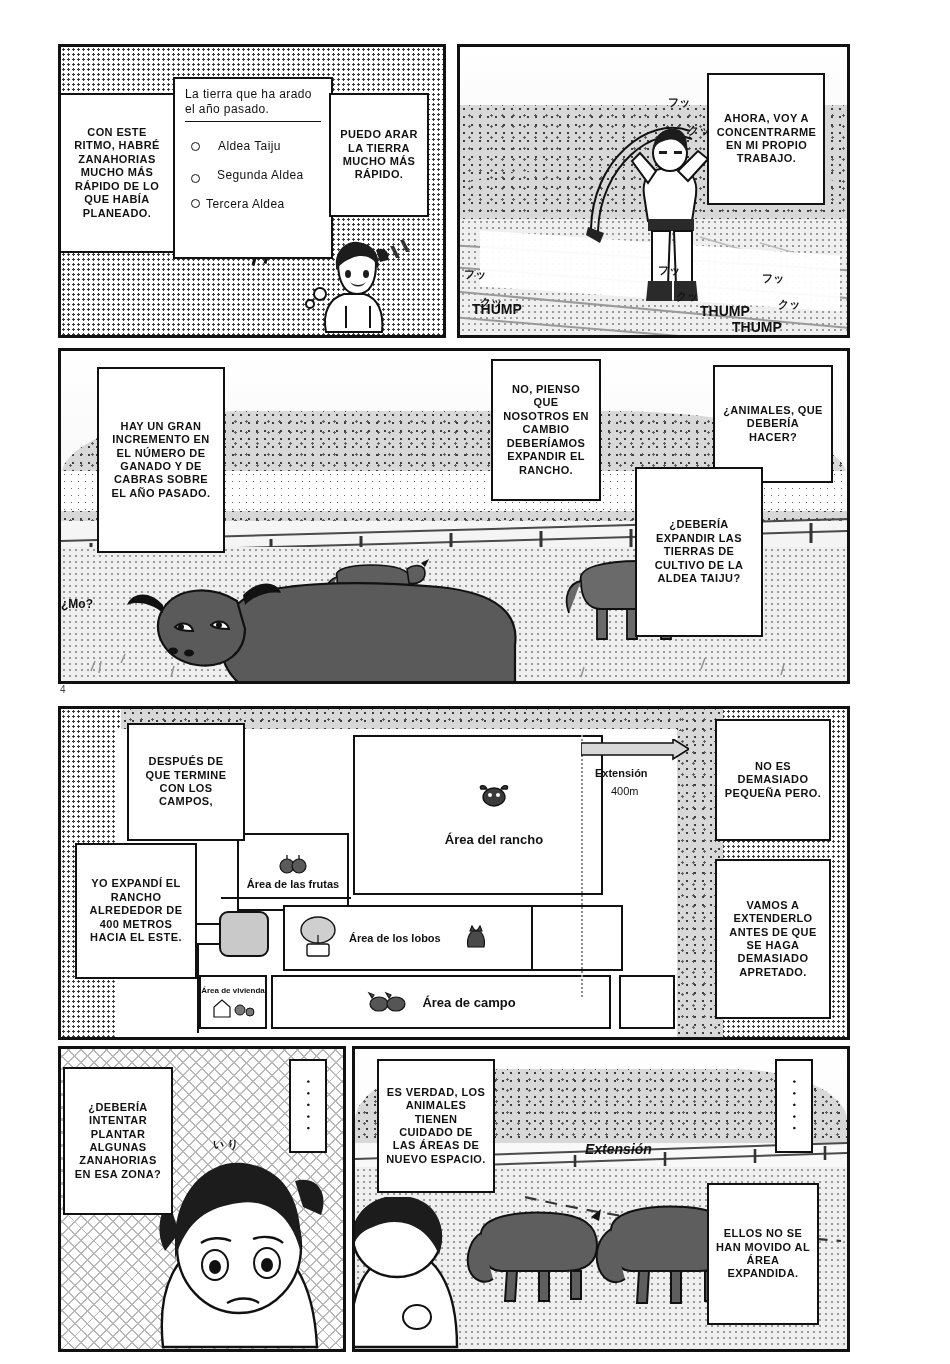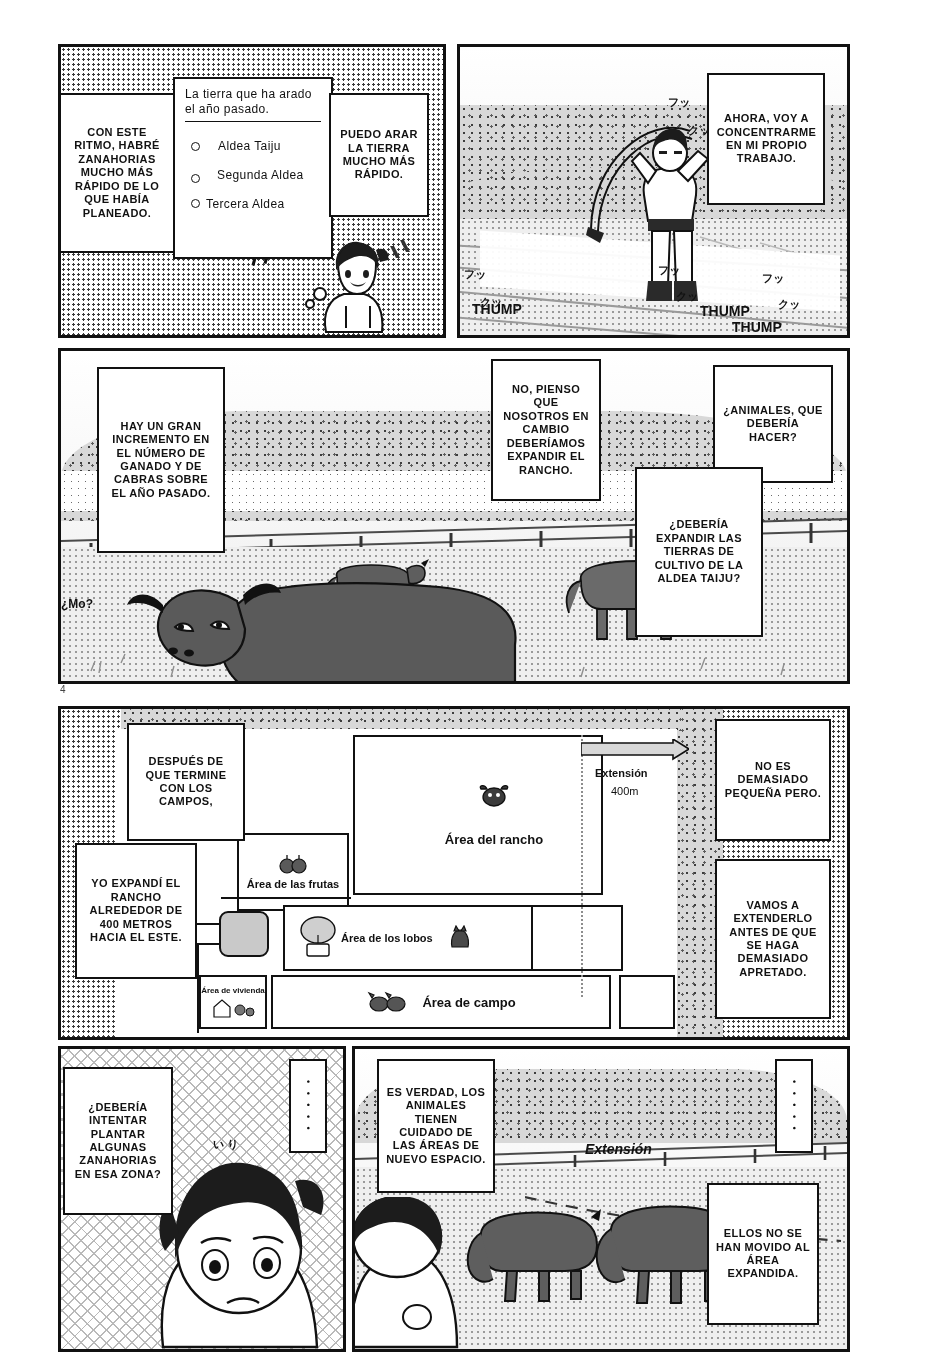--- a/index.html
+++ b/index.html
@@ -354,21 +354,21 @@
             <circle cx="23" cy="13" r="7"></circle>
           </g>
         <g stroke="#111" stroke-width="1.3" fill="none">
             <path d="M11 6 l0 -4"></path>
             <path d="M23 6 l0 -4"></path>
           </g>
         </svg>
       <span>Área de las frutas</span>
     </div>
 
-    <div class="mapbox small" style="left:222px;top:196px;width:264px;height:66px;justify-content:flex-start;padding-left:10px;">
+    <div class="mapbox small" style="left:222px;top:196px;width:264px;height:66px;gap:8px;justify-content:flex-start;padding-left:10px;">
       <svg width="46" height="48" viewBox="0 0 46 48">
           <g fill="#cfcfcf" stroke="#111" stroke-width="1.4">
         <ellipse cx="23" cy="16" rx="17" ry="13"></ellipse>
             <rect x="12" y="30" width="22" height="12" rx="2" fill="#fff"></rect>
           </g>
         <g stroke="#111" stroke-width="1.2" fill="none">
             <path d="M23 29 l0 -8"></path>
           </g>
         </svg>
       <span>Área de los lobos</span>

